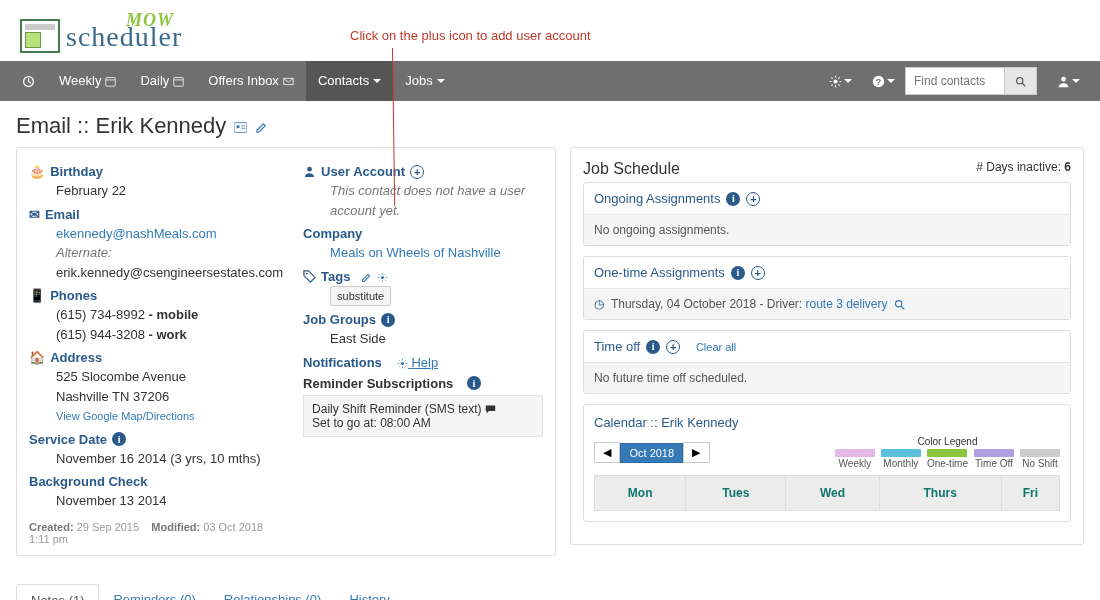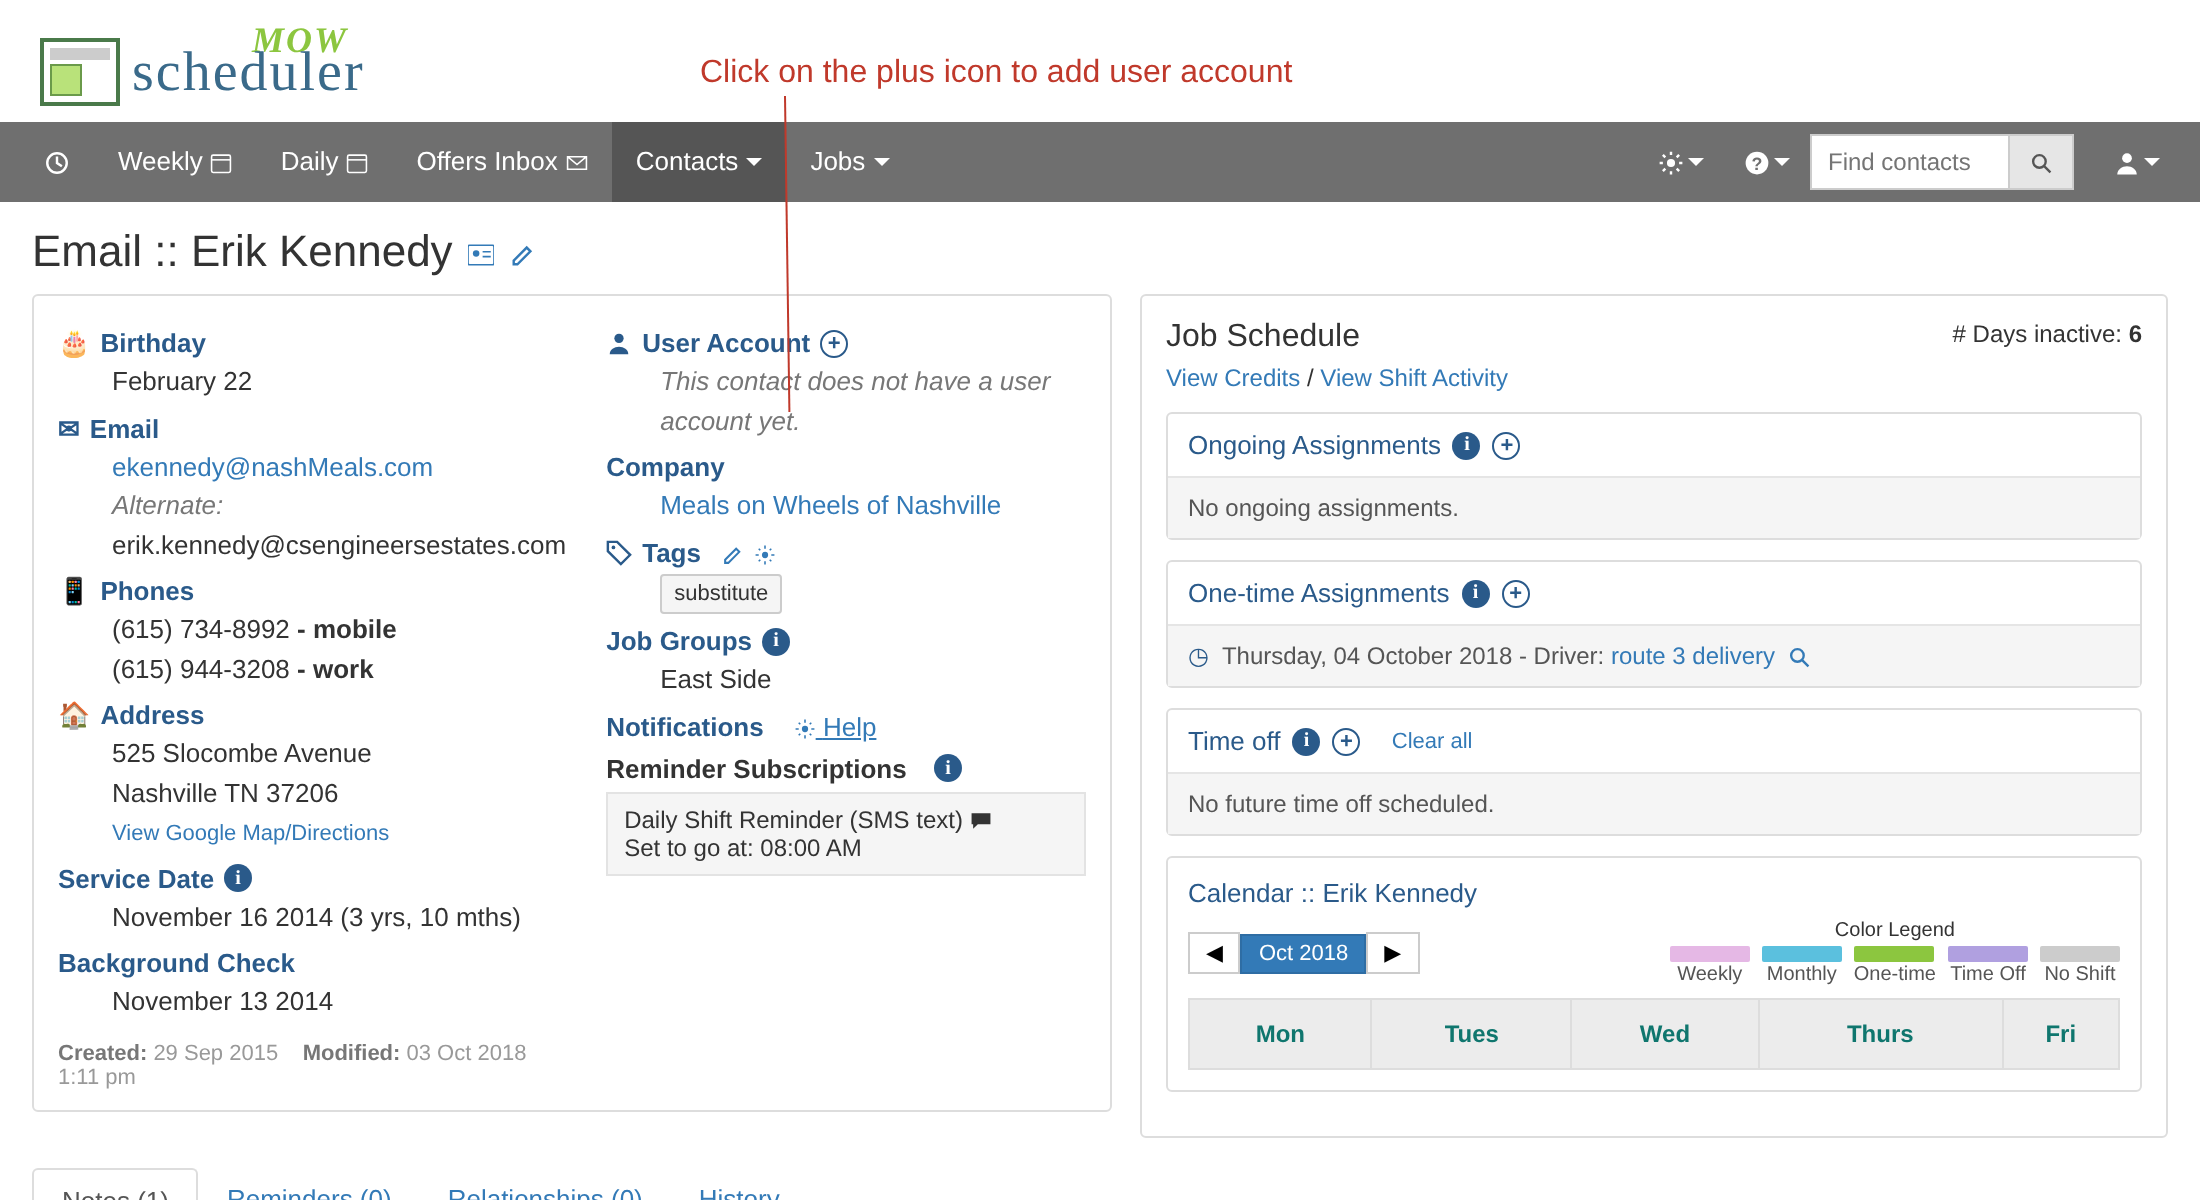--- a/index.html
+++ b/index.html
@@ -1,19 +1,19 @@
 <!DOCTYPE html>
 <html><head>
 <meta charset="utf-8">
 <style>
 * { box-sizing: border-box; margin: 0; padding: 0; }
 body { font-family: "Helvetica Neue", Helvetica, Arial, sans-serif; font-size: 13px; color: #333; background: #fff; width: 1100px; }
 a { color: #337ab7; text-decoration: none; cursor: pointer; }
 
-.annotation { position: absolute; top: 28px; left: 350px; color: #c0392b; font-size: 16px; z-index: 100; }
+.annotation { position: absolute; top: 28px; left: 350px; color: #c0392b; font-size: 13px; z-index: 100; }
 .annotation-line { position: absolute; top: 48px; left: 392px; width: 1px; height: 158px; background: #c0392b; transform-origin: top; transform: rotate(-0.8deg); z-index: 99; }
 
 .logo-row { padding: 10px 20px 8px; }
 .logo { display: flex; align-items: flex-end; gap: 6px; }
 .logo-box { width: 40px; height: 34px; border: 2px solid #4a7a4a; position: relative; background: #fff; }
 .logo-box::before { content:""; position:absolute; inset:3px 3px auto 3px; height:6px; background:#ccc; }
 .logo-box::after { content:""; position:absolute; left:3px; bottom:3px; width:14px; height:14px; background:#b9e27a; border:1px solid #6a9a4a; }
 .logo-text { font-size: 28px; font-weight: 300; color: #3a6a8a; font-family: Georgia, serif; letter-spacing:1px;}
 .logo-text .mow { color: #8cc63f; font-style: italic; font-size: 18px; font-weight: bold; display:block; margin-bottom:-10px; margin-left: 60px; }
 
@@ -284,23 +284,20 @@
       <div class="tab">Reminders (0)</div>
       <div class="tab">Relationships (0)</div>
       <div class="tab">History</div>
     </div>
   </div>
 
   <div class="right-col">
     <div class="right-panel">
       <div class="rp-right"><span># Days inactive: </span><b>6</b></div>
       <div class="rp-head">Job Schedule</div>
-      <div class="rp-sub">
-        <a>View Credits</a><span> / </span><a>View Shift Activity</a>
-      </div>
 
       <div class="sub-panel">
         <div class="sub-panel-head">
             <span>Ongoing Assignments</span> 
             <span class="info-icon">i</span> 
             <span class="plus-icon">+</span>
           </div>
         <div class="sub-panel-body">No ongoing assignments.</div>
       </div>
 

